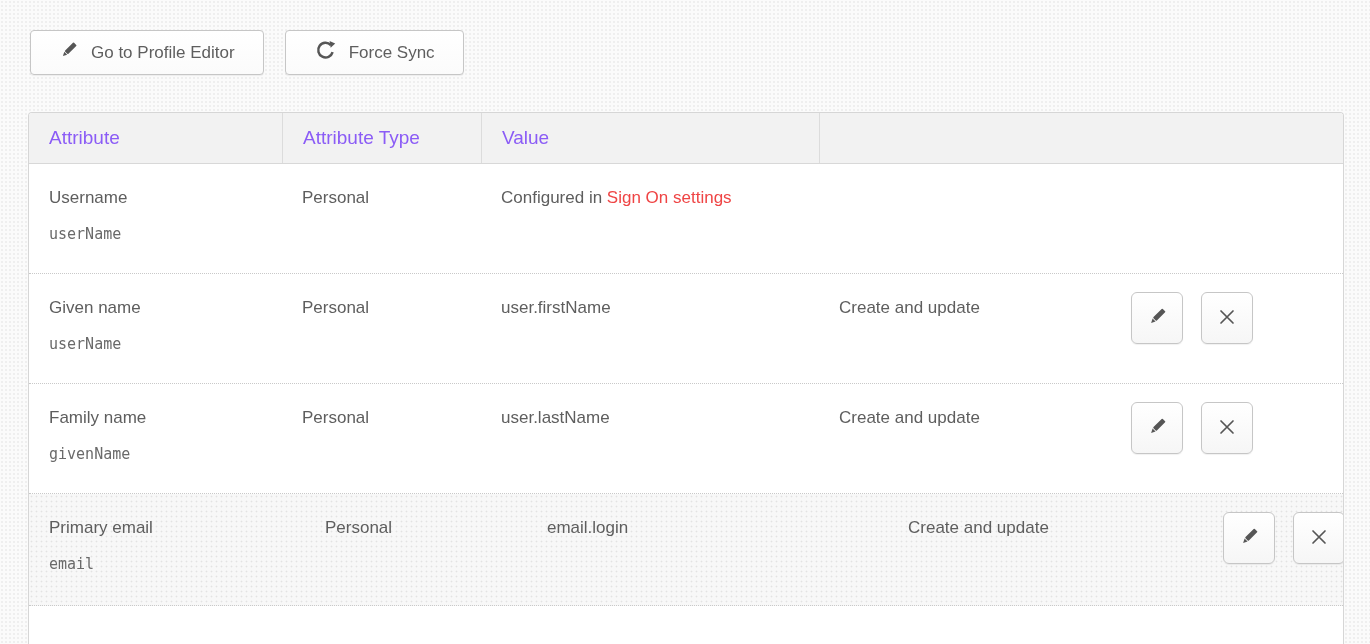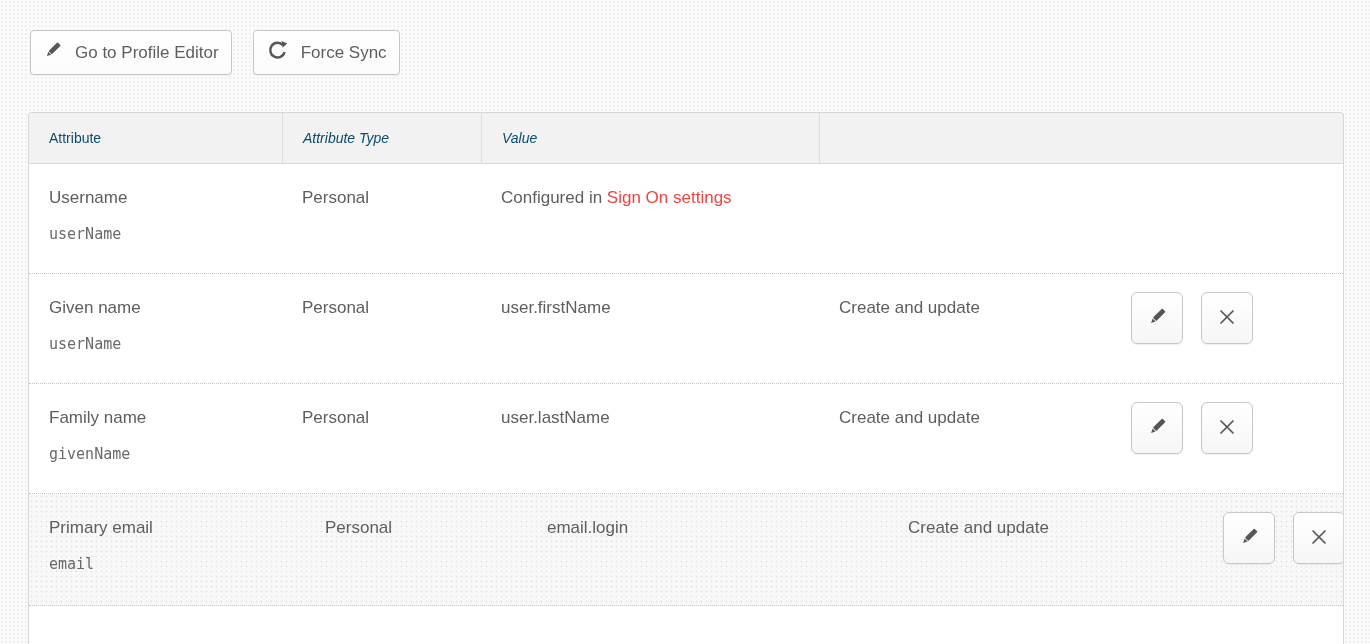--- a/index.html
+++ b/index.html
@@ -18,21 +18,21 @@
     position: absolute;
     left: 30px; top: 30px;
     display: flex;
     gap: 21px;
   }
   .btn {
     display: inline-flex;
     align-items: center;
     gap: 12px;
     height: 45px;
-    padding: 0 12px;
+    padding: 0 28px;
     background: linear-gradient(#ffffff, #fbfbfb);
     border: 1px solid #c6c6c6;
     border-radius: 4px;
     box-shadow: 0 1px 1px rgba(0,0,0,0.06);
     font-family: "Liberation Sans", sans-serif;
     font-size: 17px;
     color: #5e5e5e;
     cursor: pointer;
     white-space: nowrap;
   }
@@ -56,24 +56,24 @@
   }
   .thead {
     height: 51px;
     background: #f2f2f2;
     border-bottom: 1px solid #d8d8d8;
   }
   .thead .hcell {
     display: flex;
     align-items: center;
     padding-left: 20px;
-    font-size: 14px;
-    color: #0c4a6e;
-  }
-  .thead .hcell + .hcell { border-left: 1px solid #dcdcdc; font-style: italic; }
+    font-size: 19px;
+    color: #8b5cf6;
+  }
+  .thead .hcell + .hcell { border-left: 1px solid #dcdcdc; }
 
   .trow {
     height: 110px;
     border-bottom: 1px dotted #c9c9c9;
   }
   .trow.tall { height: 112px; }
   .trow.partial { height: 37px; border-bottom: none; }
   .trow.dotted-bg {
     background-color: #f8f8f8;
     background-image: radial-gradient(#e3e3e3 0.9px, rgba(0,0,0,0) 1.05px);

